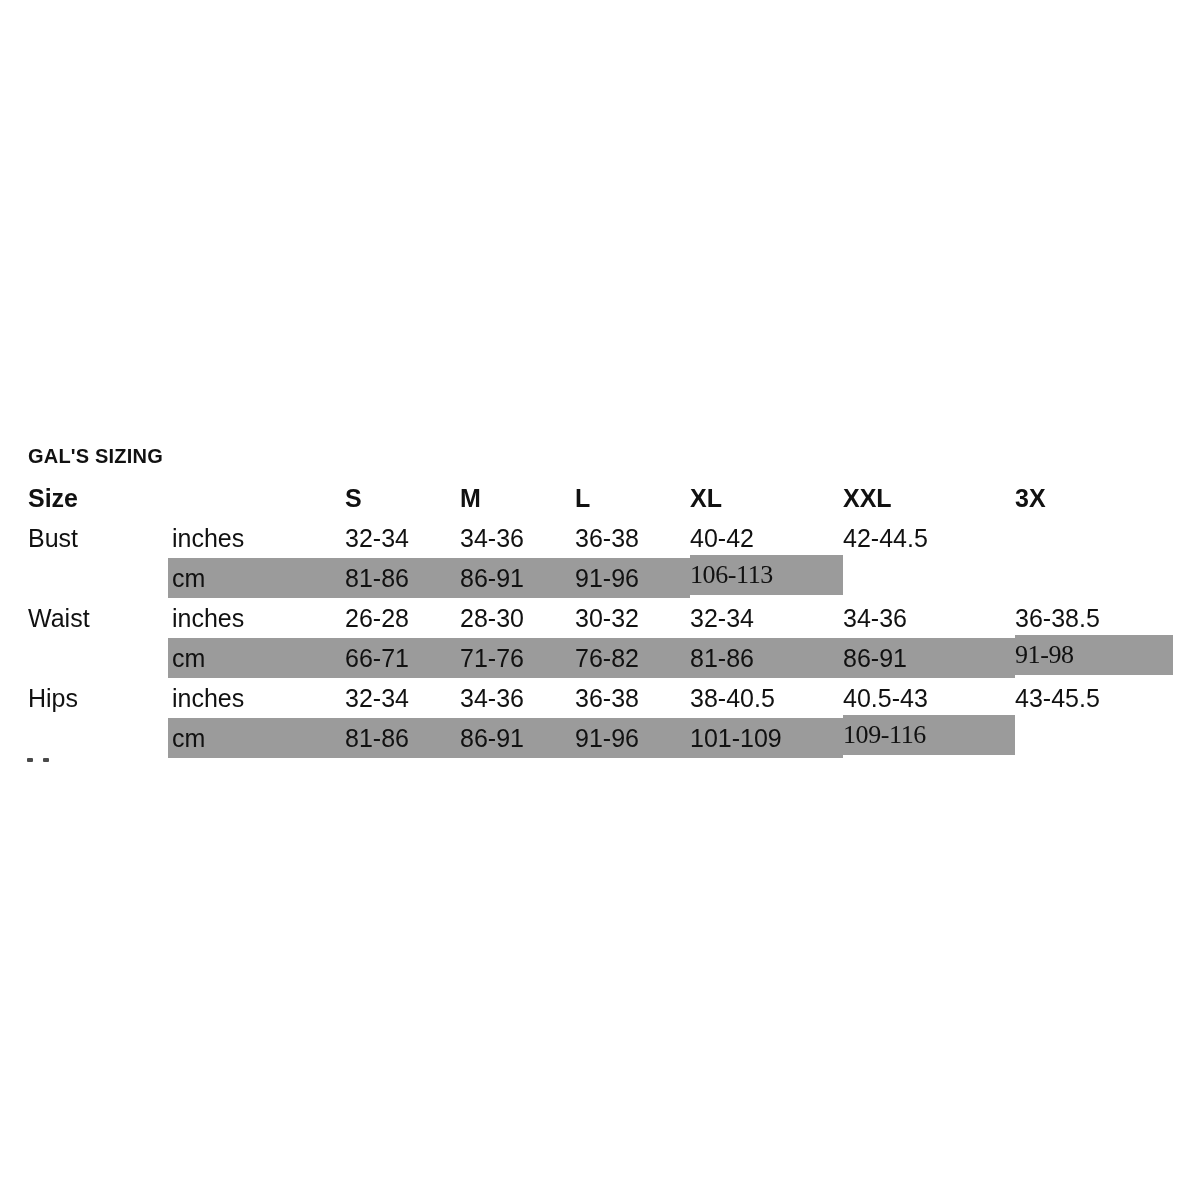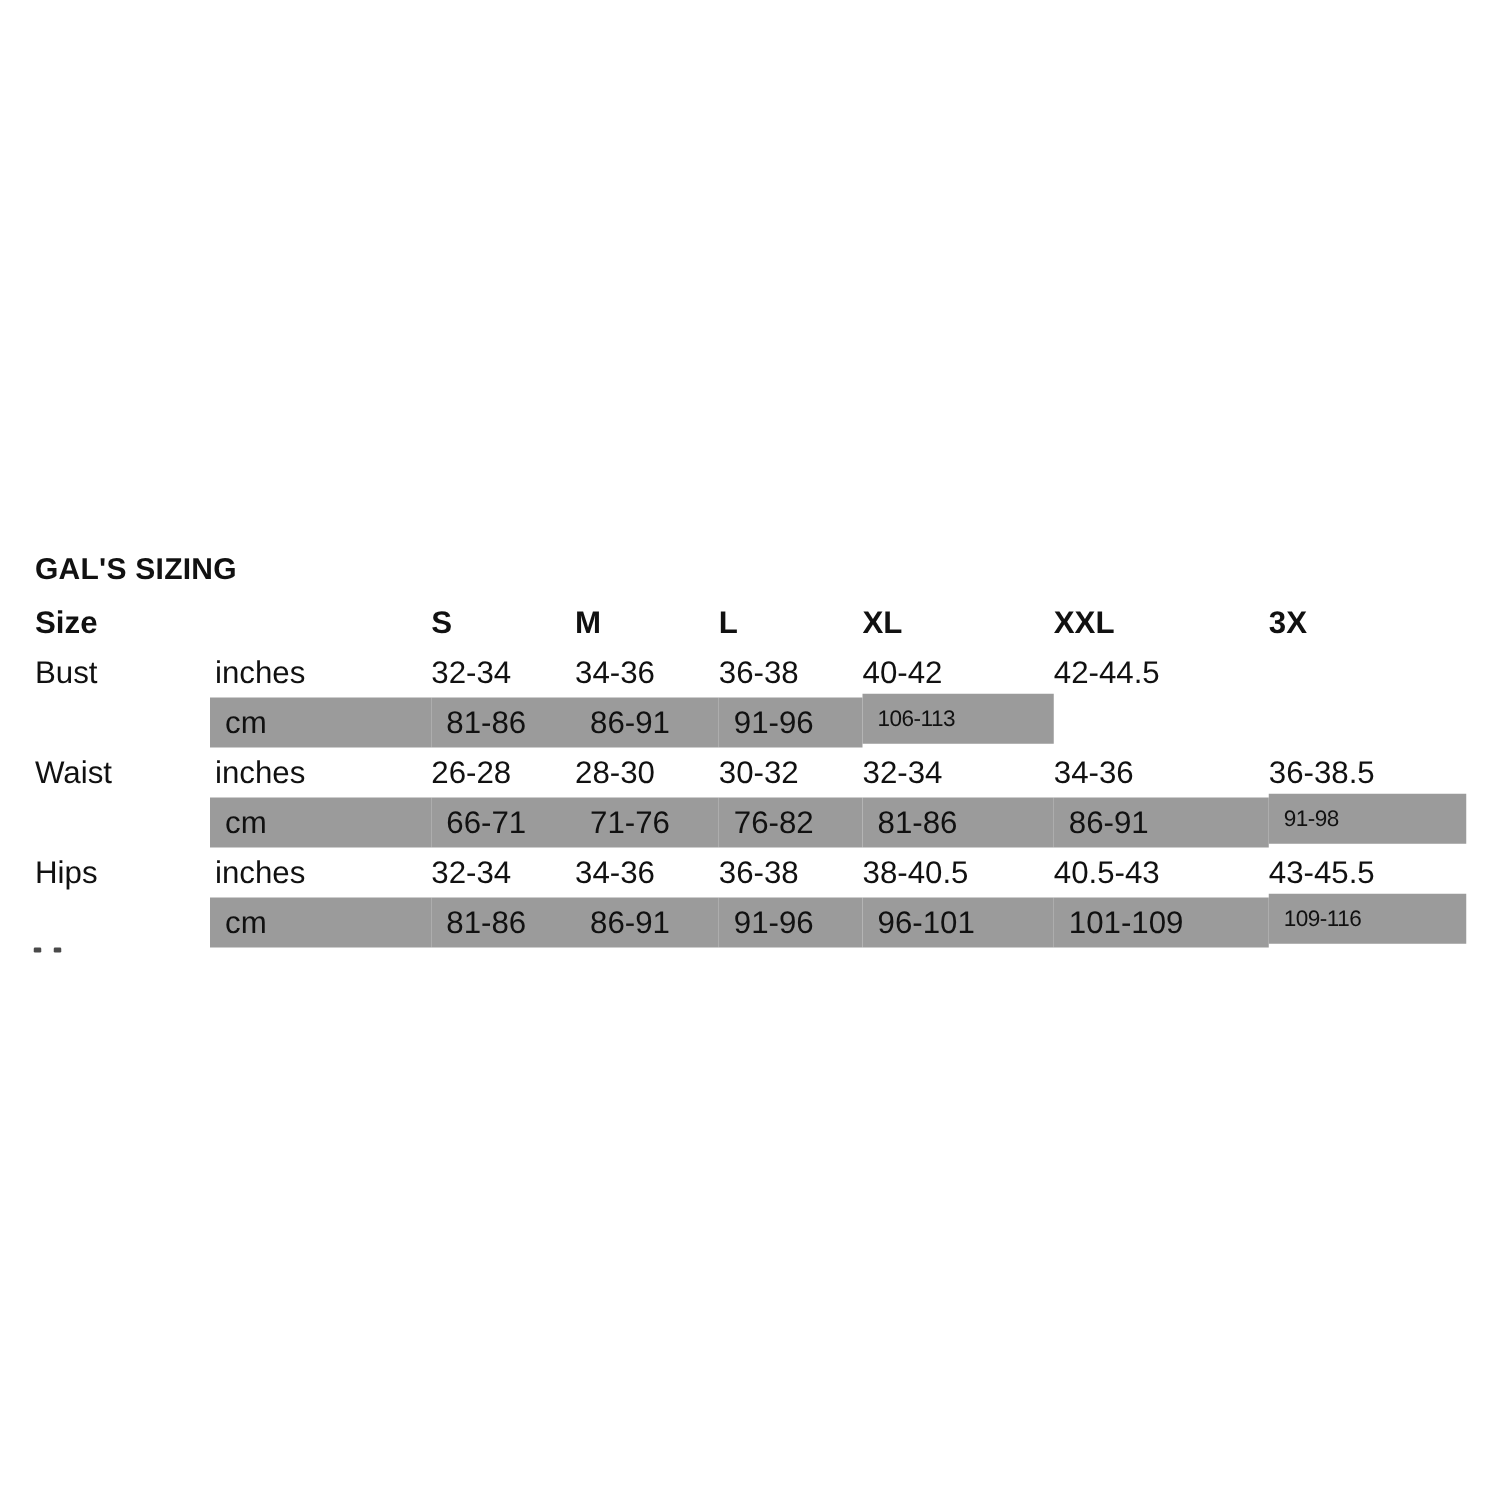--- a/index.html
+++ b/index.html
@@ -15,21 +15,21 @@
     font-family: "Liberation Sans", sans-serif;
     color: var(--text, #111111);
     overflow: hidden;
   }
   .chart-title {
     position: absolute;
     left: 28px;
     top: 436px;
     height: 40px;
     line-height: 40px;
-    font-size: 24px;
+    font-size: 20px;
     font-weight: bold;
     letter-spacing: 0.2px;
     white-space: nowrap;
   }
   .sizing-table {
     position: absolute;
     left: 28px;
     top: 478px;
     width: 1145px;
   }
@@ -39,27 +39,28 @@
     height: 40px;
   }
   .cell {
     font-size: 25px;
     line-height: 40px;
     white-space: nowrap;
     overflow: hidden;
   }
   .cell.unit { padding-left: 4px; }
   .row.head .cell { font-weight: bold; }
-  .row.shaded .cell.band { background: var(--shade, #9b9b9b); padding-left: 12px; }
+  .row.shaded .cell.band { background: var(--shade, #9b9b9b); }
   
   .row.shaded .cell.c3x {
-    font-size: 18px;
+    font-size: 26px;
     letter-spacing: -0.4px;
     position: relative;
     top: -3px;
+    font-family: Liberation Serif, serif;
   }
   .clipped-fragment {
     position: absolute;
     left: 27px;
     top: 758px;
     width: 26px;
     height: 4px;
   }
   .clipped-fragment .dot {
     position: absolute;
@@ -142,21 +143,20 @@
       <div class="cell">40.5-43</div>
       <div class="cell">43-45.5</div>
     </div>
 
     <div class="row shaded">
       <div class="cell"></div>
       <div class="cell unit band">cm</div>
       <div class="cell band">81-86</div>
       <div class="cell band">86-91</div>
       <div class="cell band">91-96</div>
-      <div class="cell band">96-101</div>
       <div class="cell band">101-109</div>
       <div class="cell band c3x">109-116</div>
     </div>
 
   </div>
 
   <div class="clipped-fragment">
     <span class="dot d1"></span>
     <span class="dot d2"></span>
   </div>

